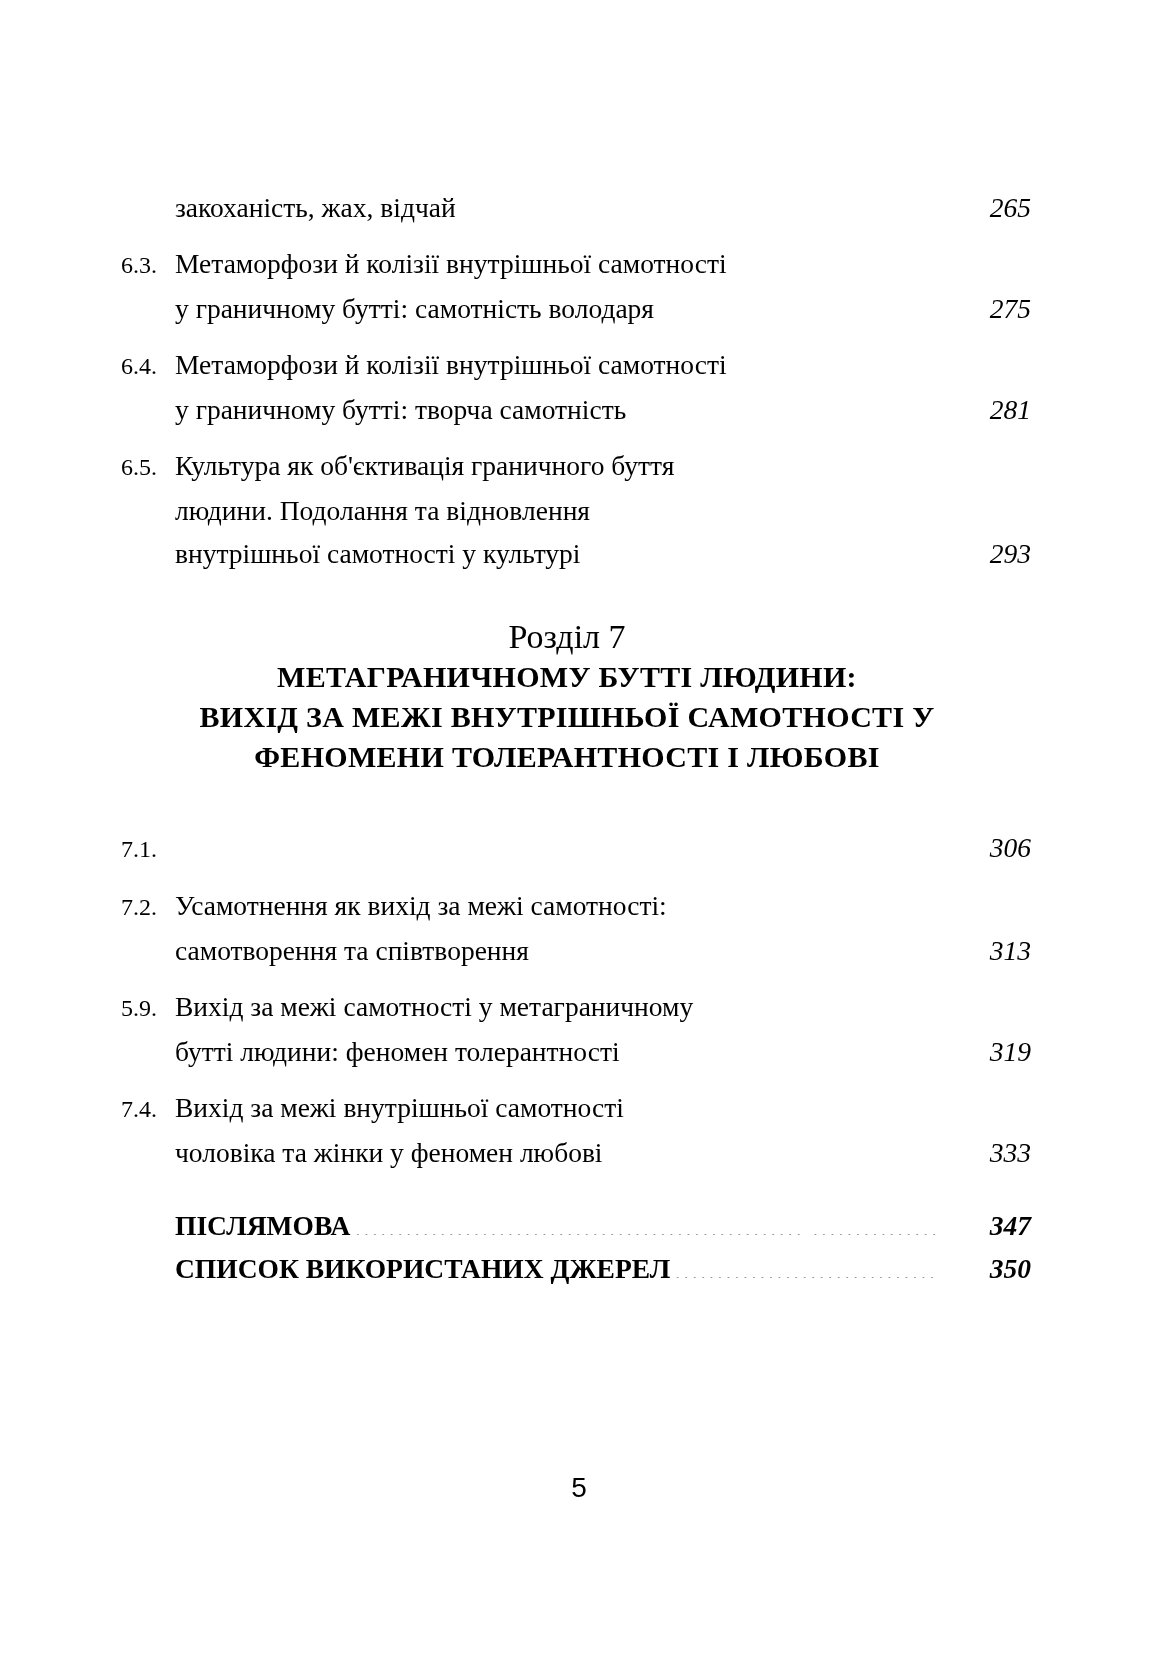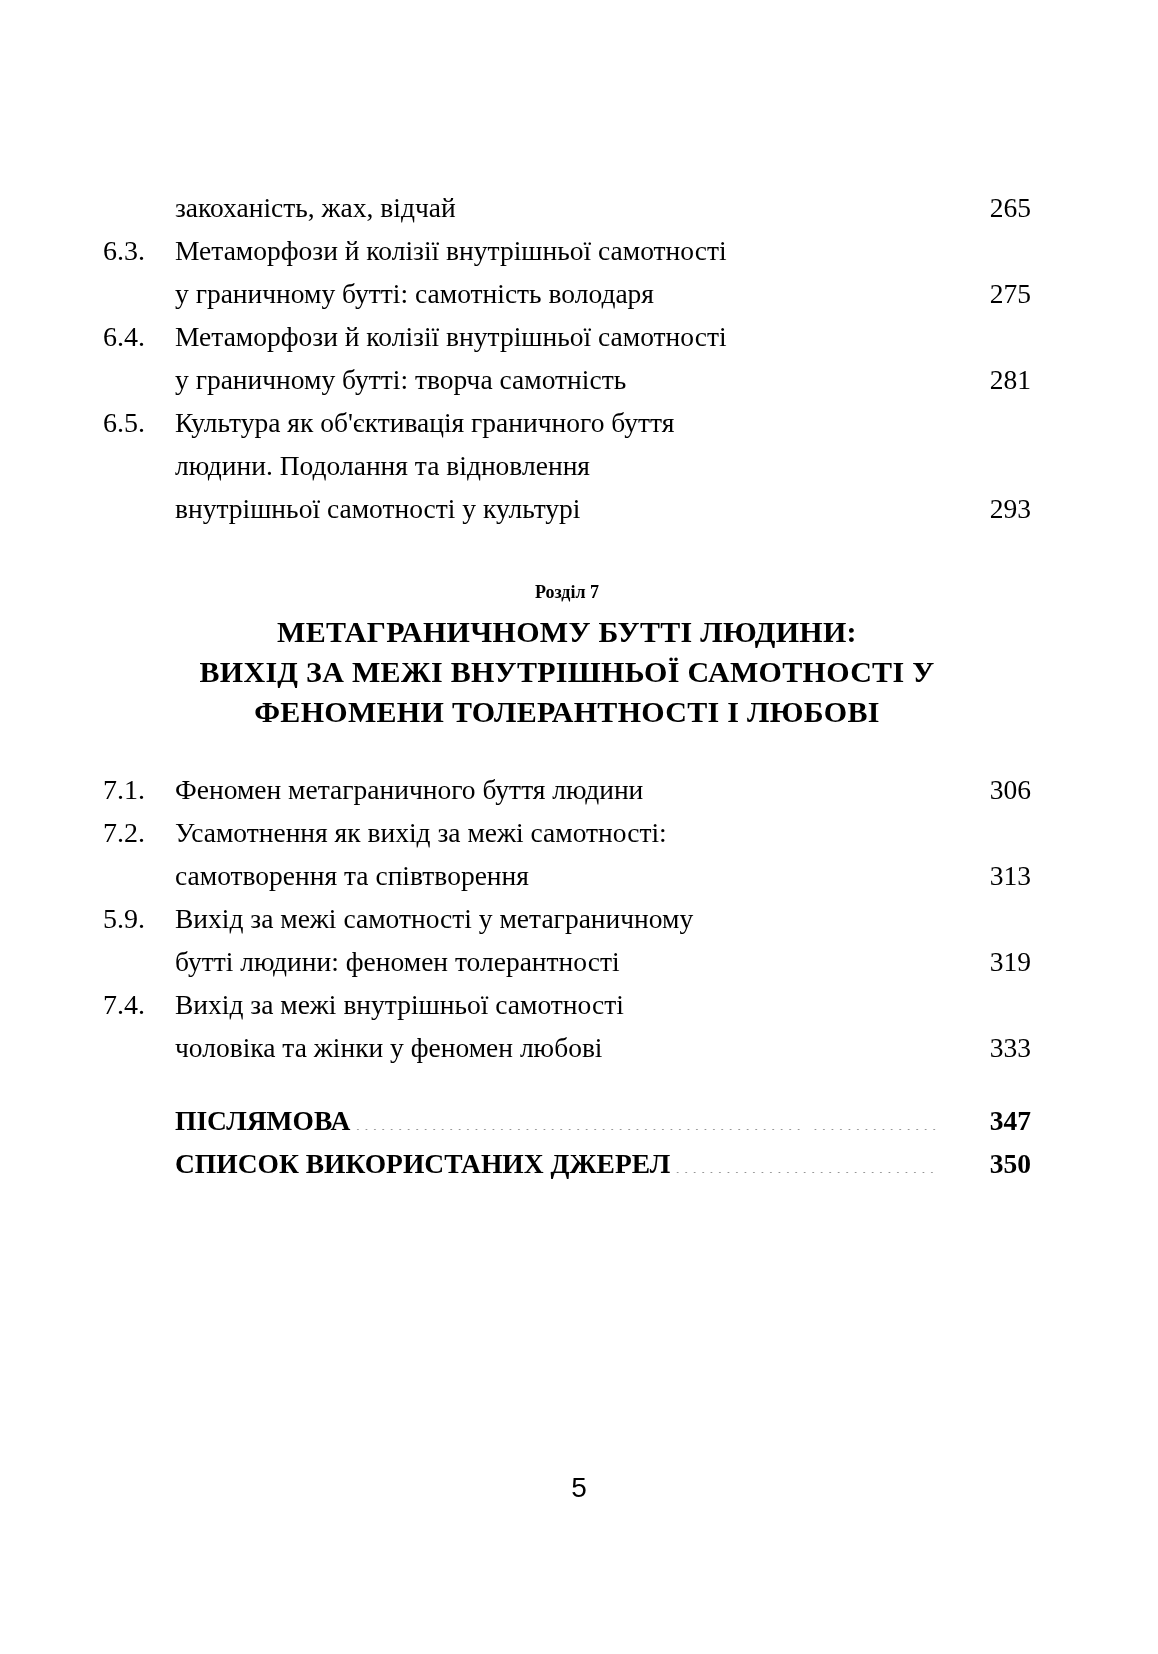--- a/index.html
+++ b/index.html
@@ -45,22 +45,23 @@
     align-items: baseline;
     width: 100%;
     font-size: 27.5px;
     line-height: 43px;
     white-space: nowrap;
   }
 
   .toc-num {
     flex: 0 0 auto;
     width: 72px;
-    text-align: left;
-    font-size: 28px;
+    text-align: center;
+    font-size: 24px;
+    margin-top: 15px;
   }
 
   .toc-num.blank {
     visibility: hidden;
   }
 
   .toc-text {
     flex: 0 0 auto;
     padding-right: 2px;
   }
@@ -88,42 +89,43 @@
   .leader.none::before {
     content: "";
   }
 
   .toc-page {
     flex: 0 0 auto;
     width: 86px;
     text-align: right;
     font-size: 27.5px;
     padding-left: 6px;
+    font-style: italic;
   }
   .toc-page.empty {
     visibility: hidden;
   }
 
   .toc-entry.bold .toc-line,
   .toc-entry.bold .toc-num,
   .toc-entry.bold .toc-text,
   .toc-entry.bold .toc-page,
   .toc-entry.bold .leader::before {
     font-weight: bold;
   }
 
   
   .chapter-heading {
     text-align: center;
     margin-top: 44px;
     margin-bottom: 36px;
   }
   .chapter-label {
-    font-size: 18px;
-    font-weight: bold;
+    font-size: 34px;
+    font-weight: normal;
     line-height: 36px;
     margin-bottom: 2px;
   }
   .chapter-title-line {
     font-size: 30px;
     font-weight: bold;
     line-height: 40px;
     letter-spacing: 0.3px;
     white-space: nowrap;
   }
@@ -215,21 +217,20 @@
       <div class="chapter-title-line">МЕТАГРАНИЧНОМУ БУТТІ ЛЮДИНИ:</div>
       <div class="chapter-title-line">ВИХІД ЗА МЕЖІ ВНУТРІШНЬОЇ САМОТНОСТІ У</div>
       <div class="chapter-title-line">ФЕНОМЕНИ ТОЛЕРАНТНОСТІ І ЛЮБОВІ</div>
     </div>
 
     <div>
 
       <div class="toc-entry">
         <div class="toc-line">
           <span class="toc-num">7.1.</span>
-          <span class="toc-text">Феномен метаграничного буття людини</span>
           <span class="leader gap"></span>
           <span class="toc-page">306</span>
         </div>
       </div>
 
       <div class="toc-entry">
         <div class="toc-line">
           <span class="toc-num">7.2.</span>
           <span class="toc-text">Усамотнення як вихід за межі самотності:</span>
           <span class="leader none"></span>

